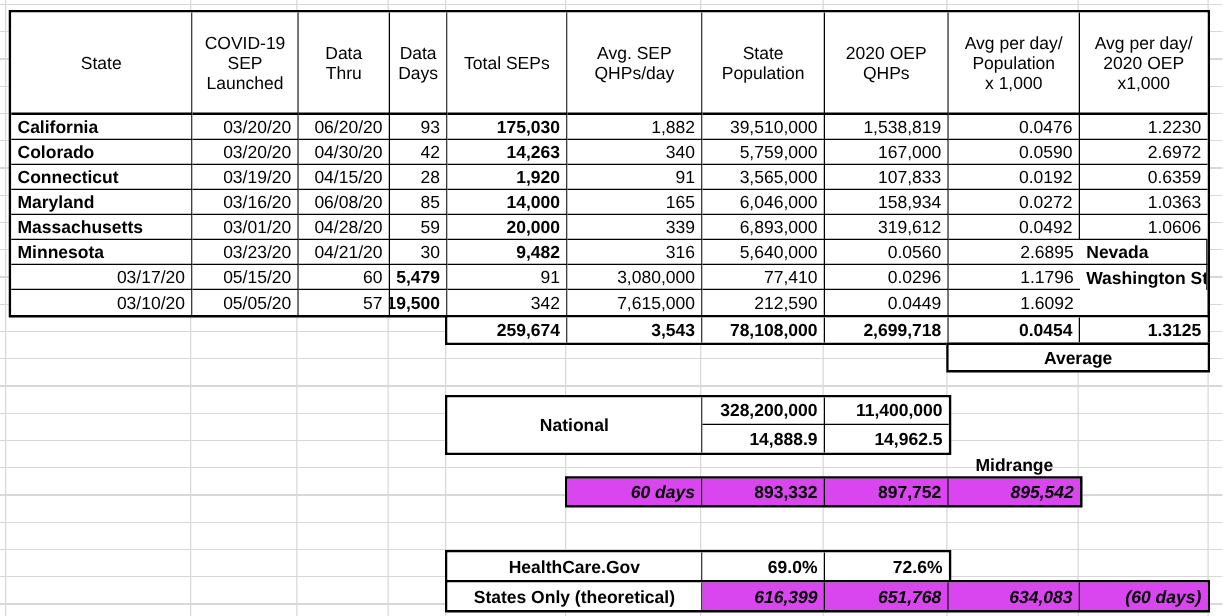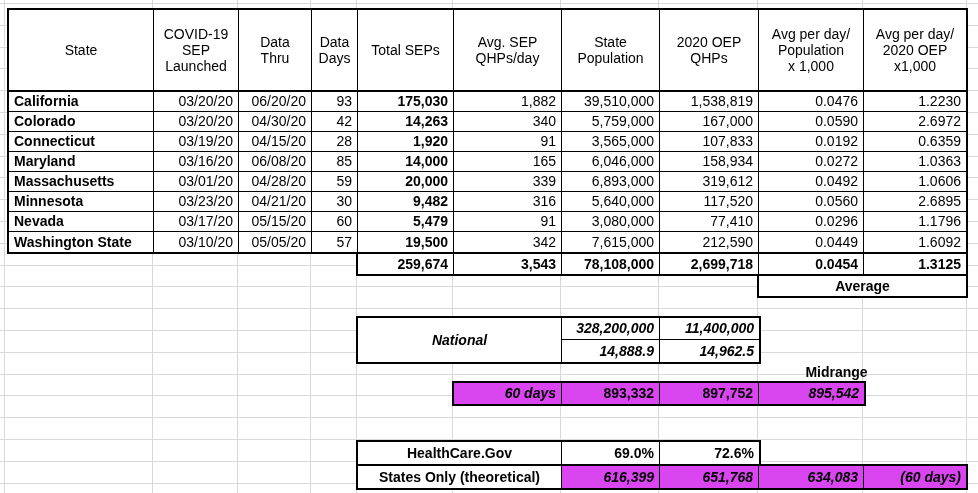--- a/index.html
+++ b/index.html
@@ -40,24 +40,24 @@
   .br{border-right:1.5px solid #000;}
   .bb{border-bottom:1.5px solid #000;}
   
   #main{left:7px;top:8px;width:961px;height:246px;
         grid-template-columns:145px 85px 73px 46px 96px 108px 98px 99px 105px 102px;
         grid-template-rows:82px repeat(8,20px);}
   #totals{left:356px;top:252px;width:612px;height:24px;
           grid-template-columns:96px 108px 98px 99px 105px 102px;grid-template-rows:20px;}
   #avgbox{left:757px;top:274px;width:211px;height:24px;grid-template-columns:207px;grid-template-rows:20px;}
   #national{left:356px;top:316px;width:405px;height:48px;
-            grid-template-columns:204px 98px 99px;grid-template-rows:22px 22px;font-style:italic;}
+            grid-template-columns:204px 98px 99px;grid-template-rows:22px 22px;}
   #midrange{position:absolute;left:759px;top:363px;width:105px;height:18px;
             display:flex;align-items:center;justify-content:center;
-            font-size:14px;font-weight:bold;background:transparent;padding-left:25px;}
+            font-size:14px;font-weight:bold;background:transparent;}
   #sixty{left:452px;top:381px;width:414px;height:25px;
          grid-template-columns:108px 98px 99px 105px;grid-template-rows:21px;}
   #hc1{left:356px;top:440px;width:405px;height:26px;
        grid-template-columns:204px 98px 99px;grid-template-rows:22px;}
   #hc2{left:356px;top:464px;width:612px;height:26px;
        grid-template-columns:204px 98px 99px 105px 102px;grid-template-rows:22px;}
   .span2rows{grid-row:1/3;}
 </style>
 </head>
 <body>
@@ -137,21 +137,20 @@
       <div class="cell c-right br bb">319,612</div>
       <div class="cell c-right br bb">0.0492</div>
       <div class="cell c-right bb">1.0606</div>
       <div class="cell c-left c-bold br bb">Minnesota</div>
       <div class="cell c-right br bb">03/23/20</div>
       <div class="cell c-right br bb">04/21/20</div>
       <div class="cell c-right br bb">30</div>
       <div class="cell c-right c-bold br bb">9,482</div>
       <div class="cell c-right br bb">316</div>
       <div class="cell c-right br bb">5,640,000</div>
-      <div class="cell c-right br bb">117,520</div>
       <div class="cell c-right br bb">0.0560</div>
       <div class="cell c-right bb">2.6895</div>
       <div class="cell c-left c-bold br bb">Nevada</div>
       <div class="cell c-right br bb">03/17/20</div>
       <div class="cell c-right br bb">05/15/20</div>
       <div class="cell c-right br bb">60</div>
       <div class="cell c-right c-bold br bb">5,479</div>
       <div class="cell c-right br bb">91</div>
       <div class="cell c-right br bb">3,080,000</div>
       <div class="cell c-right br bb">77,410</div>

